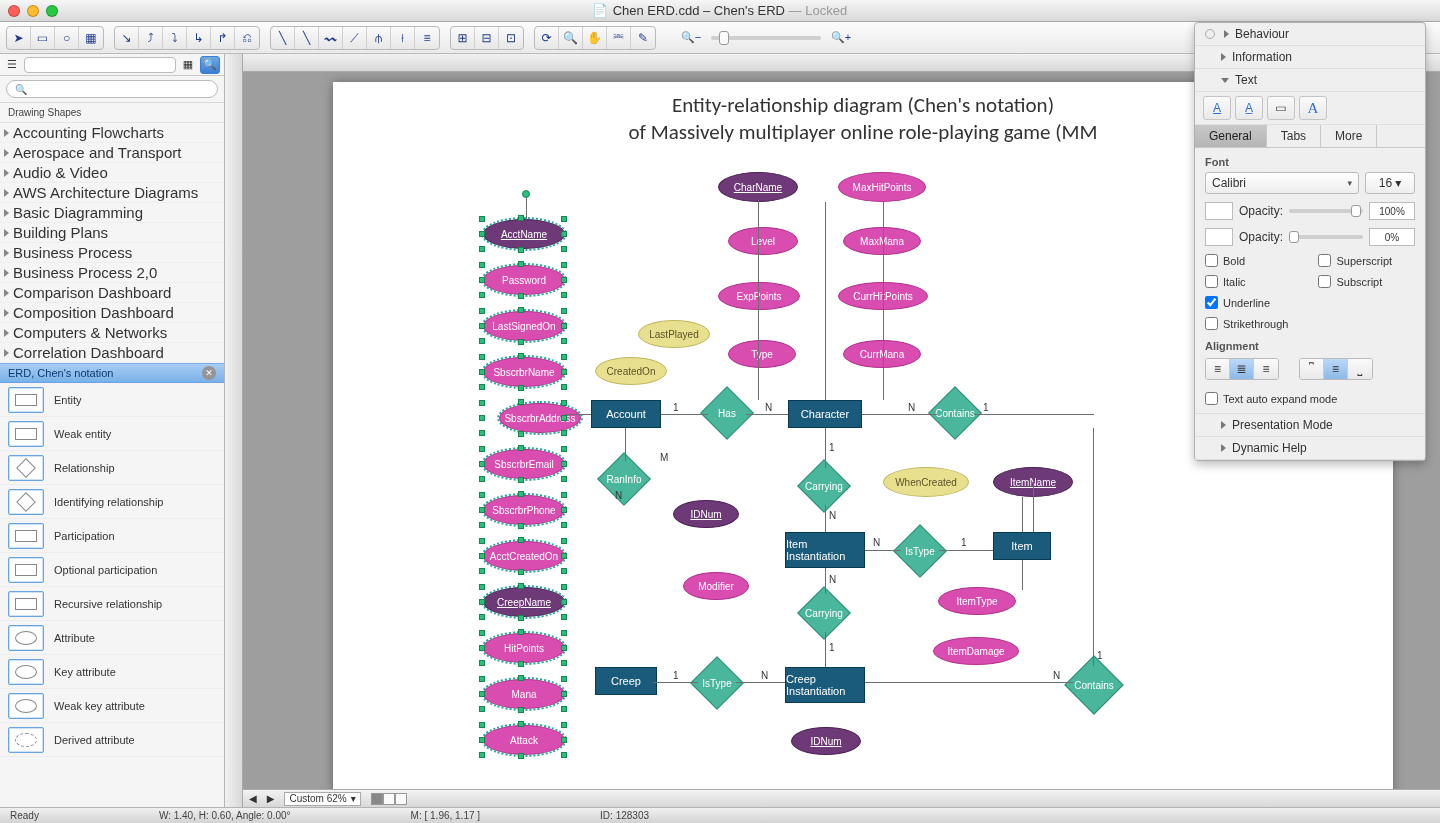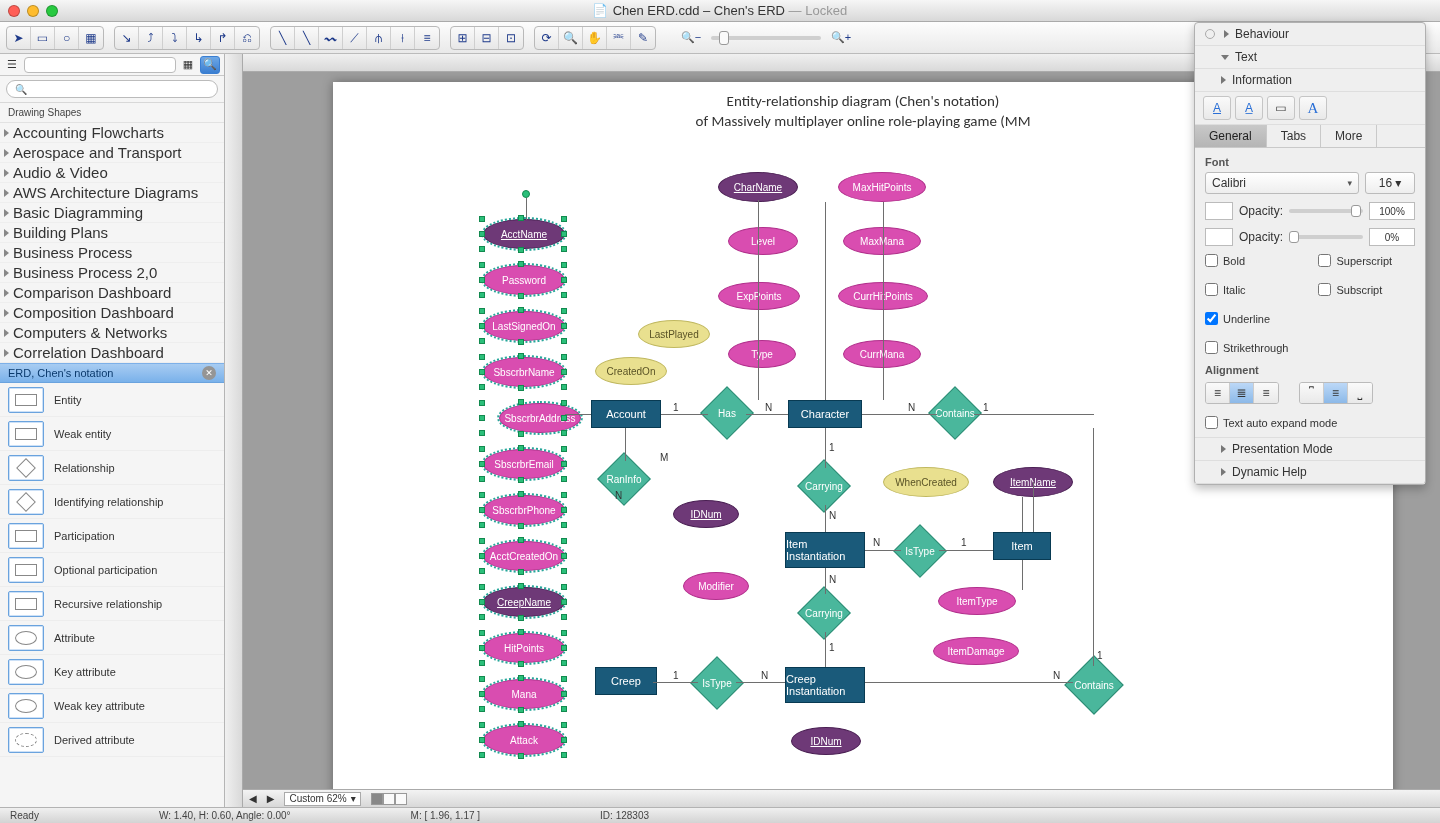--- a/index.html
+++ b/index.html
@@ -48,21 +48,21 @@
   .stencil-thumb.diamond div{width:14px;height:14px;border:1px solid #888;transform:rotate(45deg);}
   .stencil-thumb.rect div{width:22px;height:12px;border:1px solid #888;}
   .stencil-thumb.dashed div{width:22px;height:14px;border:1px dashed #888;border-radius:50%;}
 
   
   .center{ flex:1; position:relative; background:#9e9e9e; display:flex; }
   .ruler-v{ width:18px; background:linear-gradient(to right,#f0f0f0,#d9d9d9);border-right:1px solid #aaa;}
   .canvas-wrap{ flex:1; background:#9e9e9e; position:relative; overflow:hidden;}
   .ruler-h{ position:absolute; top:0; left:0; right:0; height:18px; background:linear-gradient(#f0f0f0,#d9d9d9); border-bottom:1px solid #aaa; z-index:5;}
   .page{ position:absolute; top:28px; left:90px; width:1060px; height:740px; background:#fff; box-shadow:0 0 10px rgba(0,0,0,.35);}
-  .diagram-title{ text-align:center; font-family:Calibri, Arial, sans-serif; font-size:15px; padding:10px 0 0 0; line-height:1.3;}
+  .diagram-title{ text-align:center; font-family:Calibri, Arial, sans-serif; font-size:21px; padding:10px 0 0 0; line-height:1.3;}
   .diag{ position:absolute; top:0; left:0; width:100%; height:100%;}
 
   
   .e-rect{ position:absolute; background:#1a5a7a; color:#fff; display:flex; align-items:center; justify-content:center; font-size:11px; border:1px solid #083a52;}
   .e-diam{ position:absolute; display:flex; align-items:center; justify-content:center;}
   .e-diam .di{ width:100%; height:100%; background:#4ab79c; border:1px solid #2d8a73; transform:rotate(45deg);}
   .e-diam .dlabel{ position:absolute; color:#fff; font-size:10px;}
   .e-ell{ position:absolute; border-radius:50%; display:flex; align-items:center; justify-content:center; font-size:10px; color:#fff; text-align:center;}
   .pink{ background:#d94db0; border:1px solid #b1308c;}
   .purple{ background:#6e3977; border:1px solid #4a1f53;}
@@ -89,21 +89,21 @@
   .rp-fontrow{ display:flex; gap:6px;}
   .select{ flex:1; height:22px; border:1px solid #bbb; border-radius:3px; background:linear-gradient(#fff,#eee); display:flex; align-items:center; padding:0 6px; justify-content:space-between;}
   .select .arr{ font-size:9px; color:#555;}
   .small-sel{ width:50px; height:22px; border:1px solid #bbb; border-radius:3px; background:linear-gradient(#fff,#eee); display:flex; align-items:center; justify-content:center; gap:3px;}
   .opacity-row{ display:flex; align-items:center; gap:6px; margin-top:8px;}
   .swatch{ width:28px;height:18px;border:1px solid #bbb;background:#fff;}
   .mini-slider{ flex:1; height:4px; background:#cfcfcf; border-radius:2px; position:relative;}
   .mini-thumb{ width:10px;height:12px;background:#fff;border:1px solid #999;border-radius:3px;position:absolute;top:-4px;}
   .pctbox{ width:46px;height:18px;border:1px solid #bbb;background:#fff;font-size:10px;display:flex;align-items:center;justify-content:center;}
   .checklist{ display:flex; gap:30px; margin-top:8px;}
-  .check-col{ display:flex; flex-direction:column; gap:16px;}
+  .check-col{ display:flex; flex-direction:column; gap:8px;}
   .chk{ display:flex; align-items:center; gap:5px; font-size:11px;}
   .chk input{margin:0;}
   .align-row{ display:flex; gap:20px; margin-top:6px;}
   .align-group{ display:flex; border:1px solid #bbb; border-radius:3px; overflow:hidden;}
   .align-btn{ width:24px;height:20px;background:linear-gradient(#fafafa,#e9e9e9);display:flex;align-items:center;justify-content:center;border-right:1px solid #ccc;}
   .align-btn:last-child{border-right:none;}
   .align-btn.active{ background:linear-gradient(#bcd8f7,#8cb9e8);}
   .rp-foot{ border-top:1px solid #dedede;}
 
   
@@ -606,26 +606,26 @@
   </div>
 </div>
 
 <div class="rightpanel">
   <div class="rp-row">
       <div class="dot-gray"></div>
       <div class="disc-r"></div>
       <span>Behaviour</span>
     </div>
   <div class="rp-row">
+      <div class="disc-r" style="margin-left:16px;"></div>
+      <span>Information</span>
+    </div>
+  <div class="rp-row">
       <div class="disc-d" style="margin-left:16px;"></div>
       <span>Text</span>
-    </div>
-  <div class="rp-row">
-      <div class="disc-r" style="margin-left:16px;"></div>
-      <span>Information</span>
     </div>
   <div class="rp-icons">
     <div class="rp-ibtn" style="color:#2a6fd6;text-decoration:underline;">A</div>
     <div class="rp-ibtn" style="color:#2a6fd6;">A̲</div>
     <div class="rp-ibtn">▭</div>
     <div class="rp-ibtn" style="color:#2a6fd6;font-family:serif;font-size:15px;">A</div>
   </div>
   <div class="rp-tabs">
     <div class="rp-tab active">General</div>
     <div class="rp-tab">Tabs</div>

